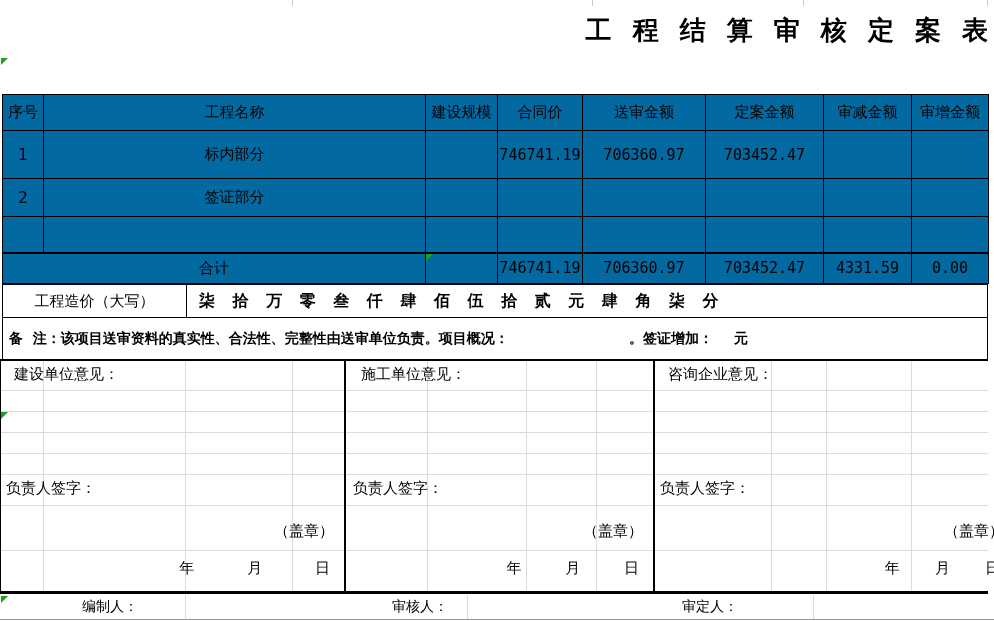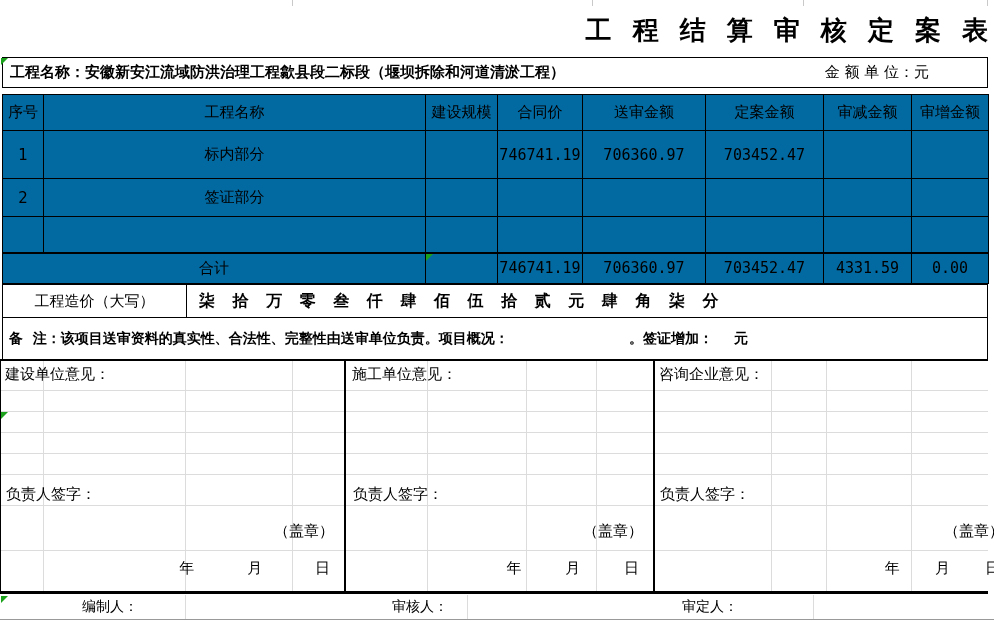--- a/index.html
+++ b/index.html
@@ -64,22 +64,22 @@
   .remark-row .txt { position:absolute; left:6px; top:0; height:100%;
     display:flex; align-items:center; white-space:pre; }
   .remark-row .visa { position:absolute; left:626px; top:0; height:100%;
     display:flex; align-items:center; white-space:pre; }
   .remark-row .visa-unit { position:absolute; left:731px; top:0; height:100%;
     display:flex; align-items:center; }
 
   .opinion-top { position:absolute; left:0; top:359px; width:988px; height:2px; background:#000; }
   .opinions { position:absolute; left:0; top:361px; width:988px; height:230px; }
   .block { position:absolute; top:0; height:100%; background:transparent; }
-  .block .btitle { position:absolute; left:4px; top:4px; font-size:15px; white-space:pre; }
-  .block .sign  { position:absolute; left:5px; top:124px; font-size:15px; white-space:pre; }
+  .block .btitle { position:absolute; left:13px; top:4px; font-size:15px; white-space:pre; }
+  .block .sign  { position:absolute; left:5px; top:118px; font-size:15px; white-space:pre; }
   .block .seal  { position:absolute; right:10px; top:161px; font-size:15px; white-space:pre; }
   .block .dates { position:absolute; left:52%; right:14px; top:198px;
     display:flex; justify-content:space-between; font-size:15px; }
   .block.b3 .dates { left:64%; }
 
   .bottom-line { position:absolute; left:0; top:591px; width:988px; height:3px; background:#000; }
   .footer { position:absolute; left:0; top:594px; width:994px; height:26px; font-size:14px; }
   .footer span { position:absolute; top:0; height:100%; display:flex; align-items:center; white-space:pre; }
   .page-bottom { position:absolute; left:0; top:619px; width:994px; height:1px; background:#999; }
 </style>
@@ -88,24 +88,20 @@
 
 <div class="page">
 
   <div class="tick" style="left:292px"></div>
   <div class="tick" style="left:592px"></div>
   <div class="tick" style="left:803px"></div>
   <div class="tick" style="left:987px"></div>
 
   <div class="title">工 程 结 算 审 核 定 案 表</div>
 
-  <div class="name-row">
-    <span class="proj">工程名称：安徽新安江流域防洪治理工程歙县段二标段（堰坝拆除和河道清淤工程）</span>
-    <span class="unit">金 额 单 位：元</span>
-  </div>
   <div class="gt" style="left:1px; top:58px"></div>
 
   <table class="main">
     <colgroup>
       <col style="width:41px">
         <col style="width:382px">
         <col style="width:72px">
         <col style="width:85px">
       <col style="width:123px">
         <col style="width:118px">

